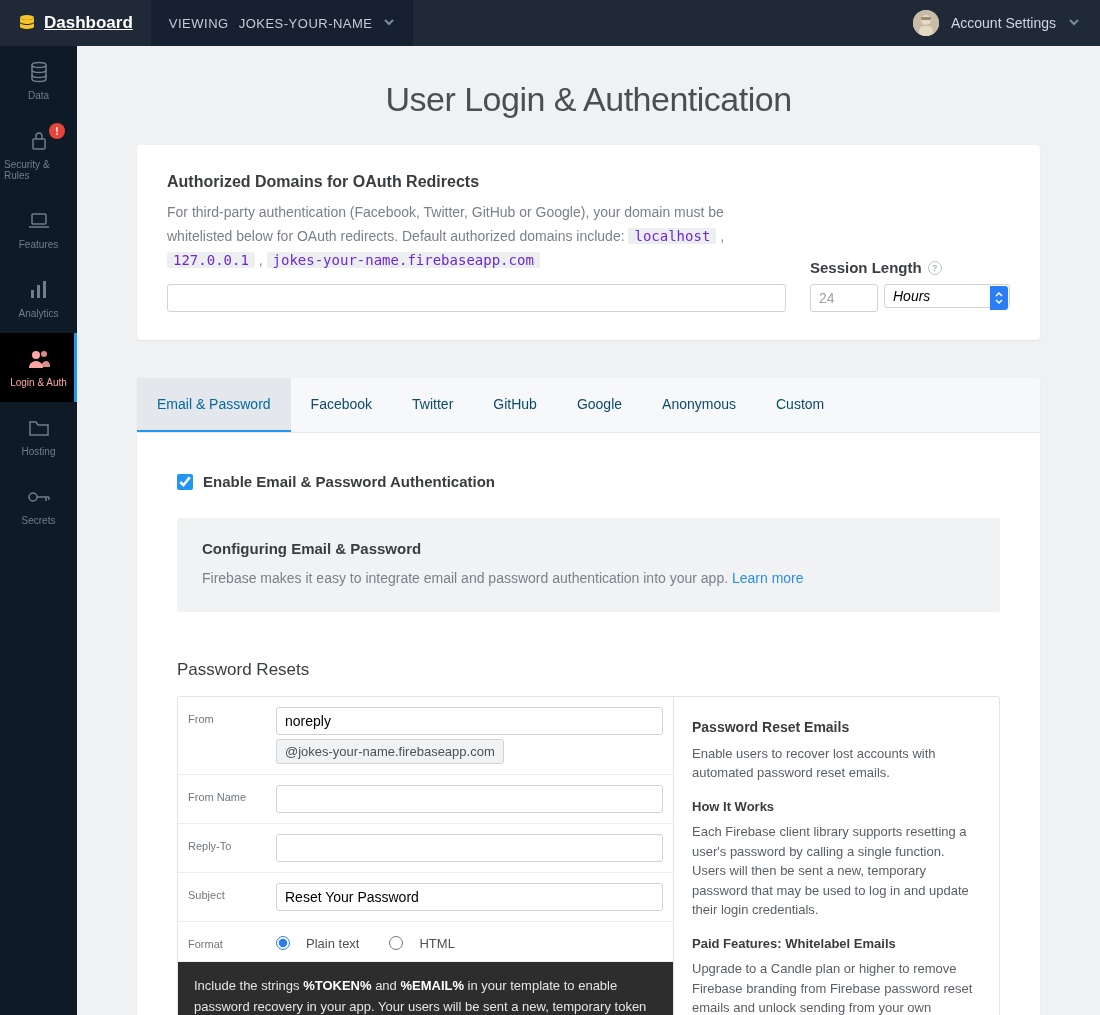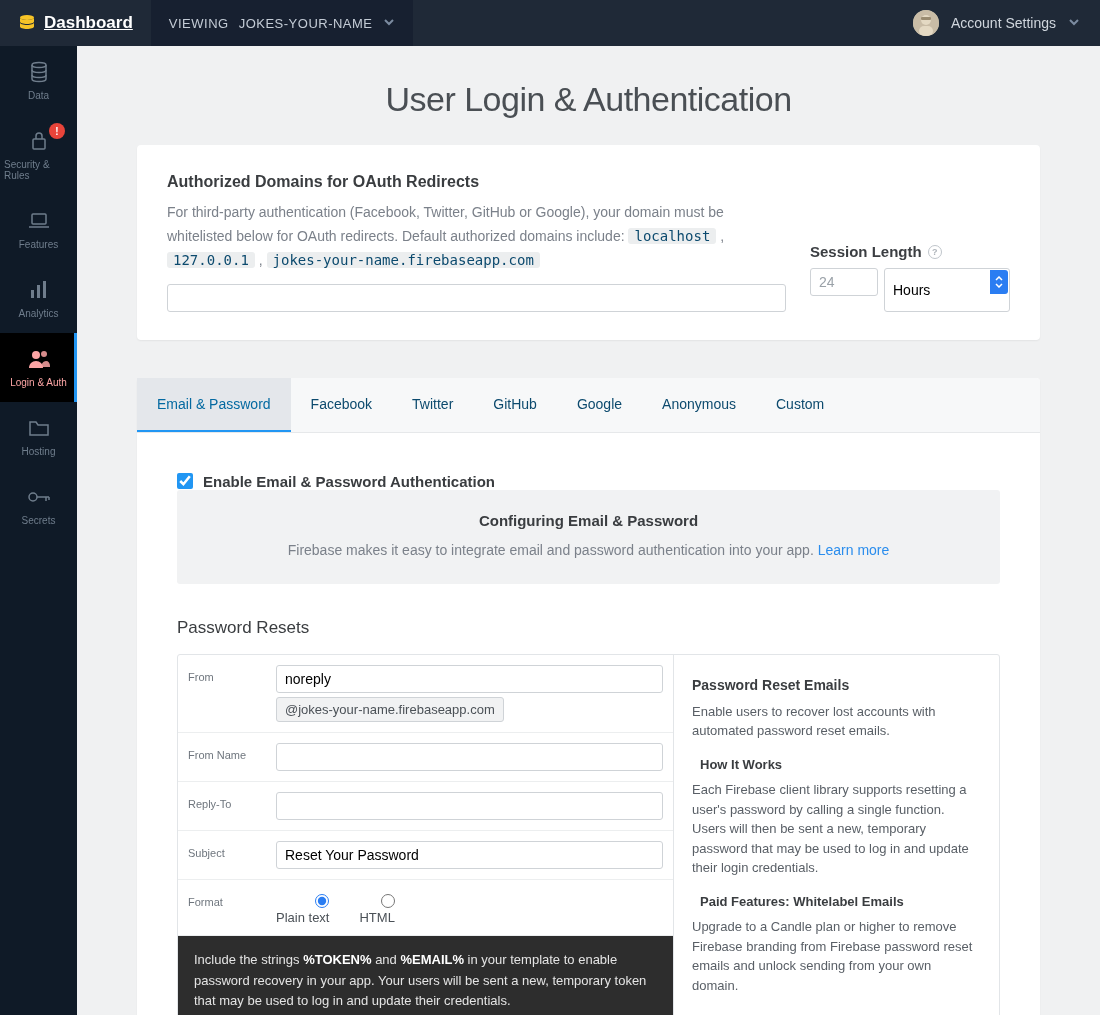--- a/index.html
+++ b/index.html
@@ -22,62 +22,62 @@
     .sidebar-item.active { background: #000; color: #fca5a5; }
     .sidebar-item.active::after { content:""; position:absolute; right:0; top:0; bottom:0; width:3px; background:#2196f3; }
     .badge-alert { position: absolute; top: 8px; right: 12px; width: 16px; height: 16px; border-radius: 50%; background: #e8443a; color: #fff; font-size: 10px; display:flex; align-items:center; justify-content:center; font-weight:bold; }
     
     .main { flex: 1; padding: 0 0 40px; }
     .page-title { text-align: center; font-size: 34px; font-weight: 400; color: #4a4f54; padding: 34px 0 26px; letter-spacing: -0.5px; }
     
     .panel { background: #fff; border-radius: 4px; margin: 0 60px 38px; padding: 28px 30px; box-shadow: 0 1px 2px rgba(0,0,0,0.06); }
     .panel h3 { font-size: 16px; font-weight: 700; color: #3a3d40; margin-bottom: 10px; }
     .panel p.desc { color: #7b818a; line-height: 1.7; font-size: 14px; max-width: 640px; }
-    code { background: #eceeef; color: #0c4a6e; font-family: ui-monospace, Menlo, monospace; padding: 0 6px; border-radius: 3px; font-size: 14px; }
+    code { background: #eceeef; color: #6d28d9; font-family: ui-monospace, Menlo, monospace; padding: 0 6px; border-radius: 3px; font-size: 14px; }
     
     .oauth-row { display: flex; gap: 24px; align-items: flex-end; }
     .oauth-left { flex: 1; }
     .session-block { width: 200px; }
     .session-row { display:flex; gap:6px; margin-top:8px; }
     .session-label { font-size: 15px; font-weight: 600; color: #3b3e42; display:flex; align-items:center; gap:6px;}
     input.text { width: 100%; height: 28px; border: 1px solid #cfd3d7; border-radius: 3px; padding: 0 8px; font-size: 14px; background:#fff; }
     .select-wrap { position: relative; flex: 1; }
-    select { width: 100%; height: 44px; border: 1px solid #cfd3d7; border-radius: 3px; padding: 0 24px 0 8px; font-size: 14px; appearance: none; background: #fff; }
+    select { width: 100%; height: 24px; border: 1px solid #cfd3d7; border-radius: 3px; padding: 0 24px 0 8px; font-size: 14px; appearance: none; background: #fff; font-style: italic; }
     .select-caret { position:absolute; right:2px; top:2px; width:18px; height:24px; background:#2a7df2; border-radius: 0 3px 3px 0; display:flex; align-items:center; justify-content:center; color:#fff; font-size:9px;}
     .help-icon { width:14px; height:14px; border:1px solid #bfc5cb; border-radius:50%; display:inline-flex; align-items:center; justify-content:center; font-size:9px; color:#aeb4ba;}
     
     .tabs-panel { margin: 0 60px; background: #fff; border-radius: 4px; box-shadow: 0 1px 2px rgba(0,0,0,0.06); }
     .tabs { display: flex; border-bottom: 1px solid #e6e8ea; background: #f7f8f9; border-radius: 4px 4px 0 0; }
     .tab { padding: 18px 20px; color: #0c4a6e; cursor: pointer; font-size: 14px; }
     .tab.active { background: #e4e7eb; color: #0369a1; border-bottom: 2px solid #2196f3; }
     
     .tab-body { padding: 40px 40px 0; }
-    .enable-row { display: flex; align-items: flex-start; gap: 10px; font-weight: 700; color: #3a3d40; font-size: 15px;}
+    .enable-row { display: flex; align-items: center; gap: 10px; font-weight: 700; color: #3a3d40; margin-bottom: 28px; font-size: 15px;}
     input[type=checkbox] { width: 16px; height: 16px; accent-color: #2196f3; }
     
-    .info-card { background: #f1f2f3; border-radius: 3px; padding: 22px 25px; margin-bottom: 34px; text-align: center; }
+    .info-card { background: #f1f2f3; border-radius: 3px; padding: 22px 25px; margin-bottom: 48px; }
     .info-card h4 { font-size: 15px; font-weight: 700; color: #3a3d40; margin-bottom: 10px; }
     .info-card p { color: #7b818a; line-height: 1.6; }
     .info-card a { color: #2a8ded; text-decoration: none; }
     
     .section-title { font-size: 17px; font-weight: 400; color: #3a3d40; margin-bottom: 16px; }
     
     .reset-container { display: flex; border: 1px solid #e2e5e8; border-radius: 3px; overflow: hidden;}
     .reset-form { flex: 1; }
     .reset-side { width: 326px; border-left: 1px solid #e2e5e8; padding: 20px 18px; font-size: 13px; color: #595f66; line-height: 1.5; }
     .reset-side h5 { font-weight: 700; margin-bottom: 6px; color: #3a3d40; font-size: 14px;}
-    .reset-side h6 { font-weight: 700; margin: 14px 8px 6px; color: #3a3d40; font-size: 13px;}
+    .reset-side h6 { font-weight: 700; margin: 14px 0 6px; color: #3a3d40; font-size: 13px;}
     
     .form-row { display: flex; align-items: flex-start; border-bottom: 1px solid #eceeef; padding: 10px; }
     .form-row:last-of-type { border-bottom: none; }
     .form-label { width: 88px; color: #6f767e; font-size: 11px; padding-top: 6px; }
     .form-field { flex: 1; }
     .domain-chip { display:inline-block; margin-top:4px; border:1px solid #cfd3d7; background:#f1f2f3; border-radius:3px; padding:4px 8px; font-size:13px; color:#4b5157;}
     .radio-row { display: flex; gap: 30px; align-items:center; padding-top:4px;}
-    .radio-row label { display:flex; align-items:flex-end; gap:2px; font-size:13px; color:#4b5157;flex-direction:column;}
+    .radio-row label { display:flex; align-items:flex-start; gap:16px; font-size:13px; color:#4b5157;}
     input[type=radio] { width:14px; height:14px; accent-color:#2a7df2; }
     
     .template-note { background: #2d2d2d; color: #e4e4e4; padding: 14px 16px; font-size: 13px; line-height: 1.6; }
     .template-note b { color: #fff; }
   </style>
 </head>
 <body>
 
 <div class="topbar">
   <div class="brand">

